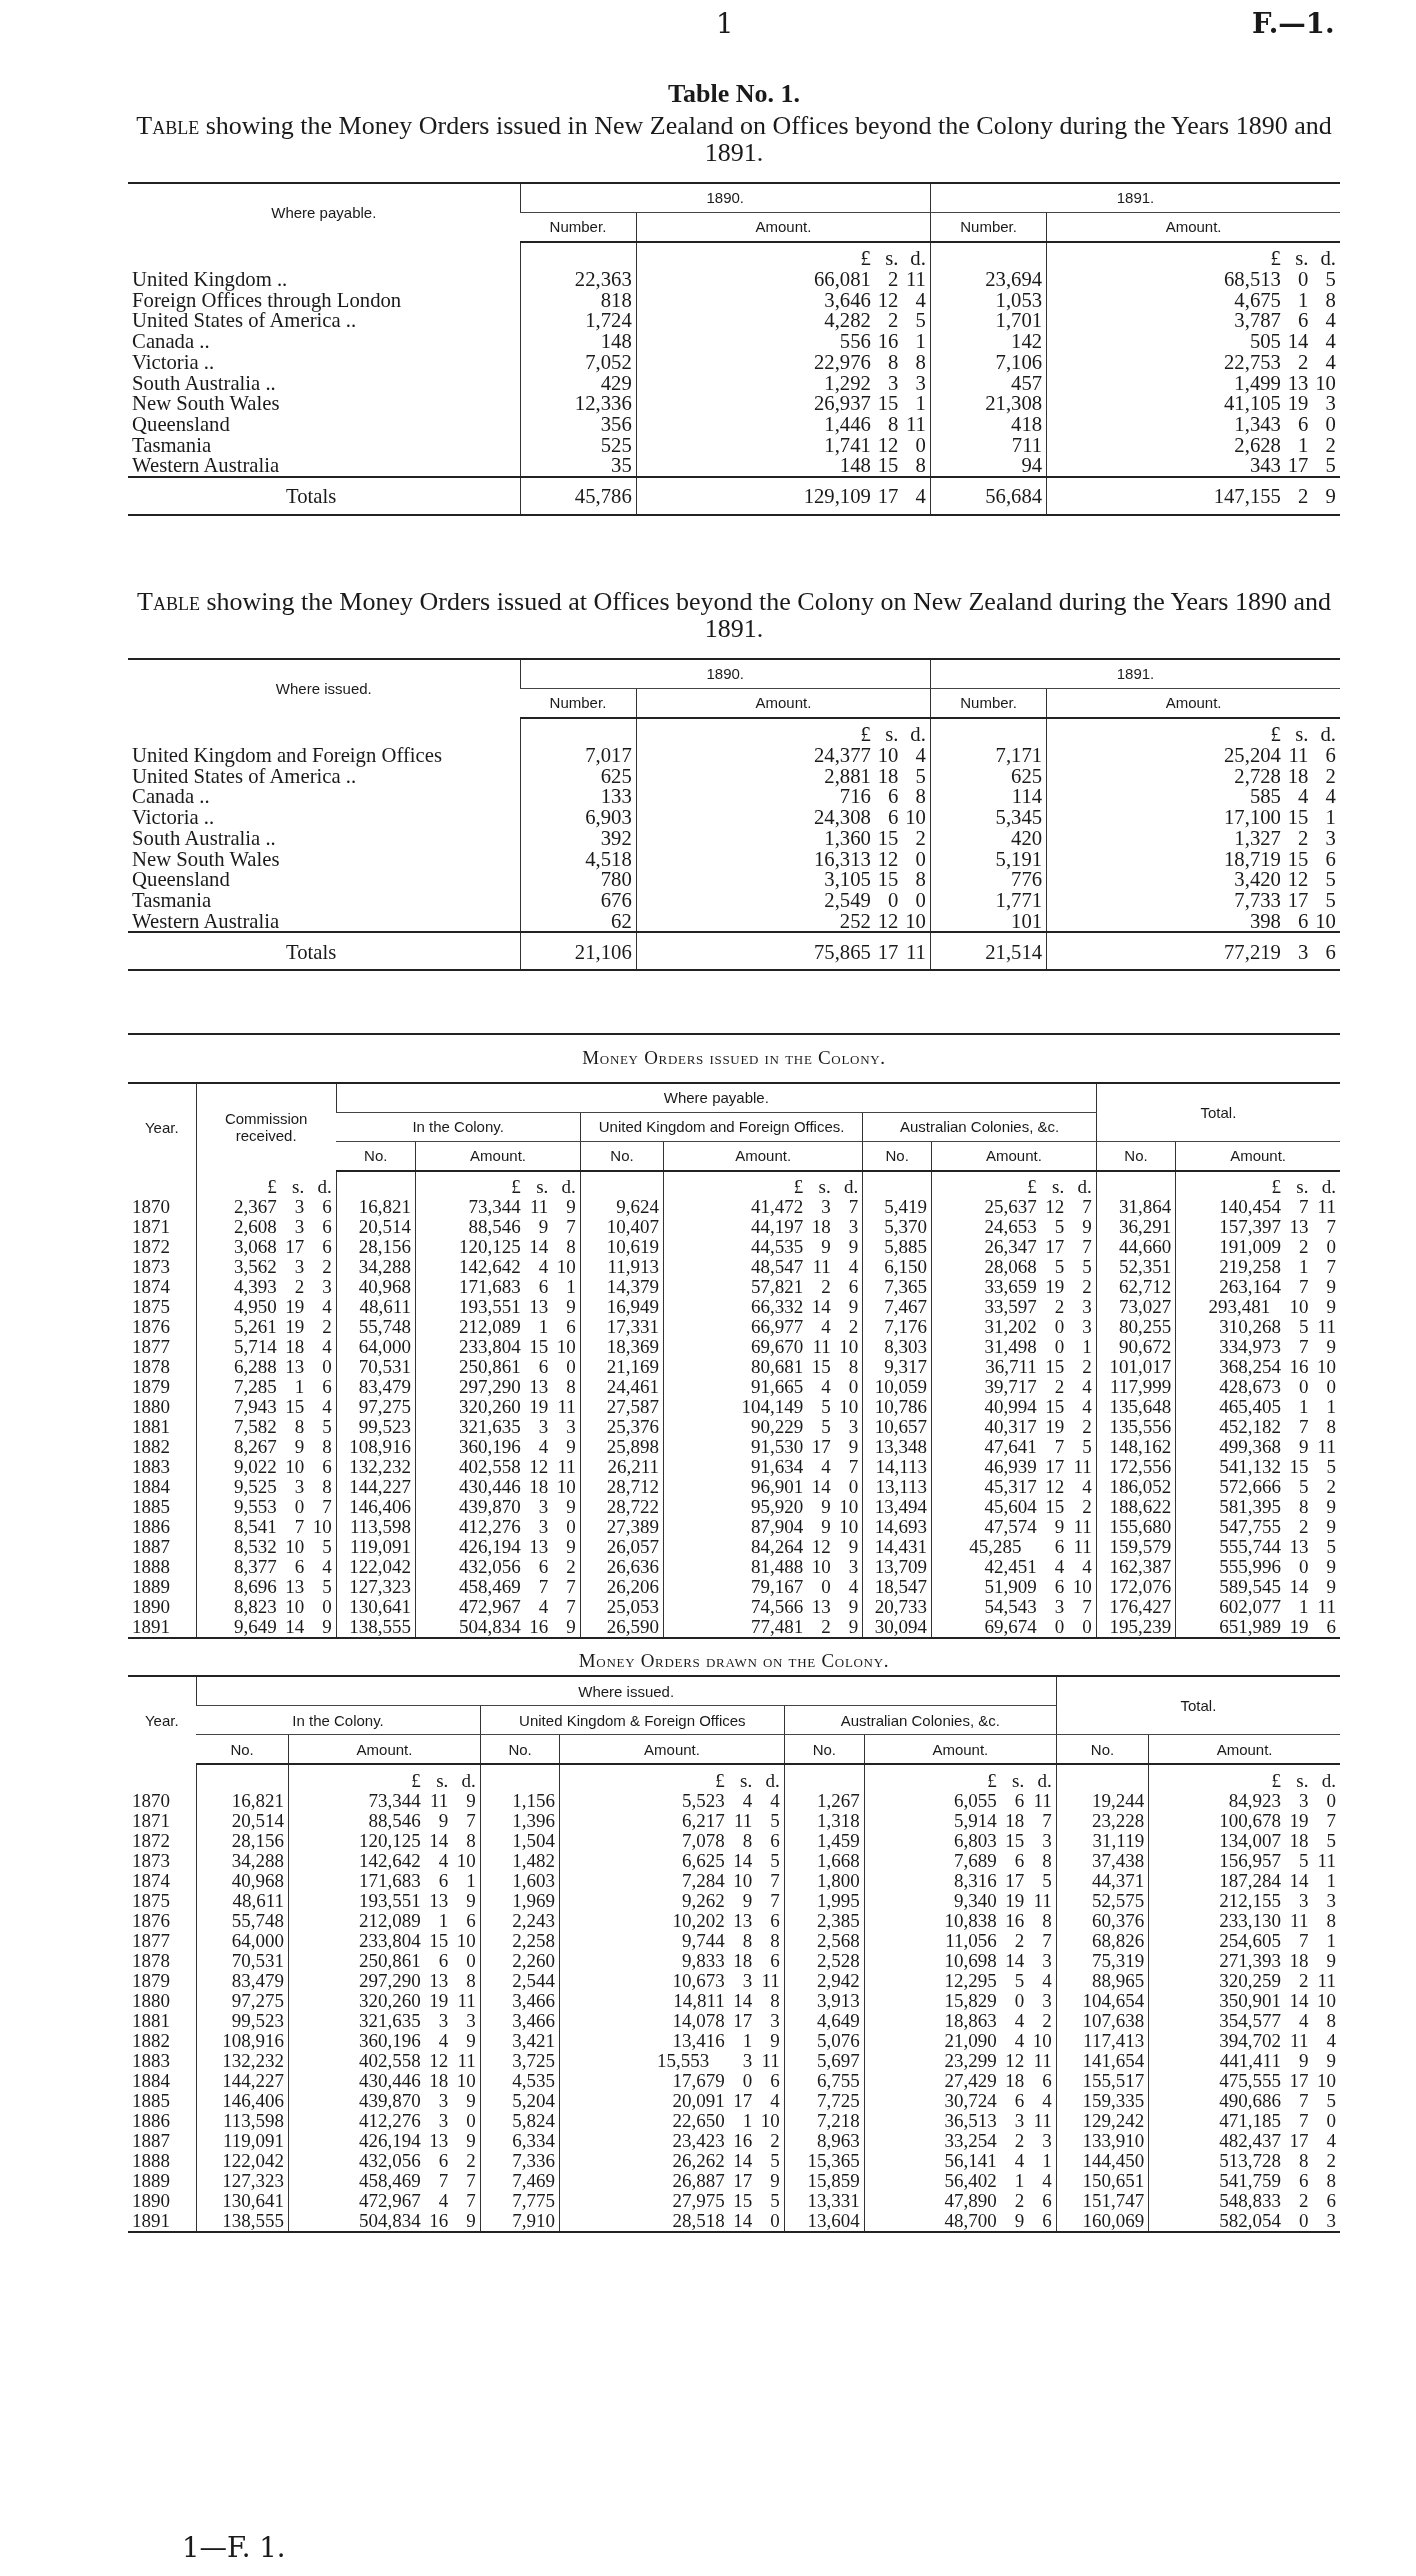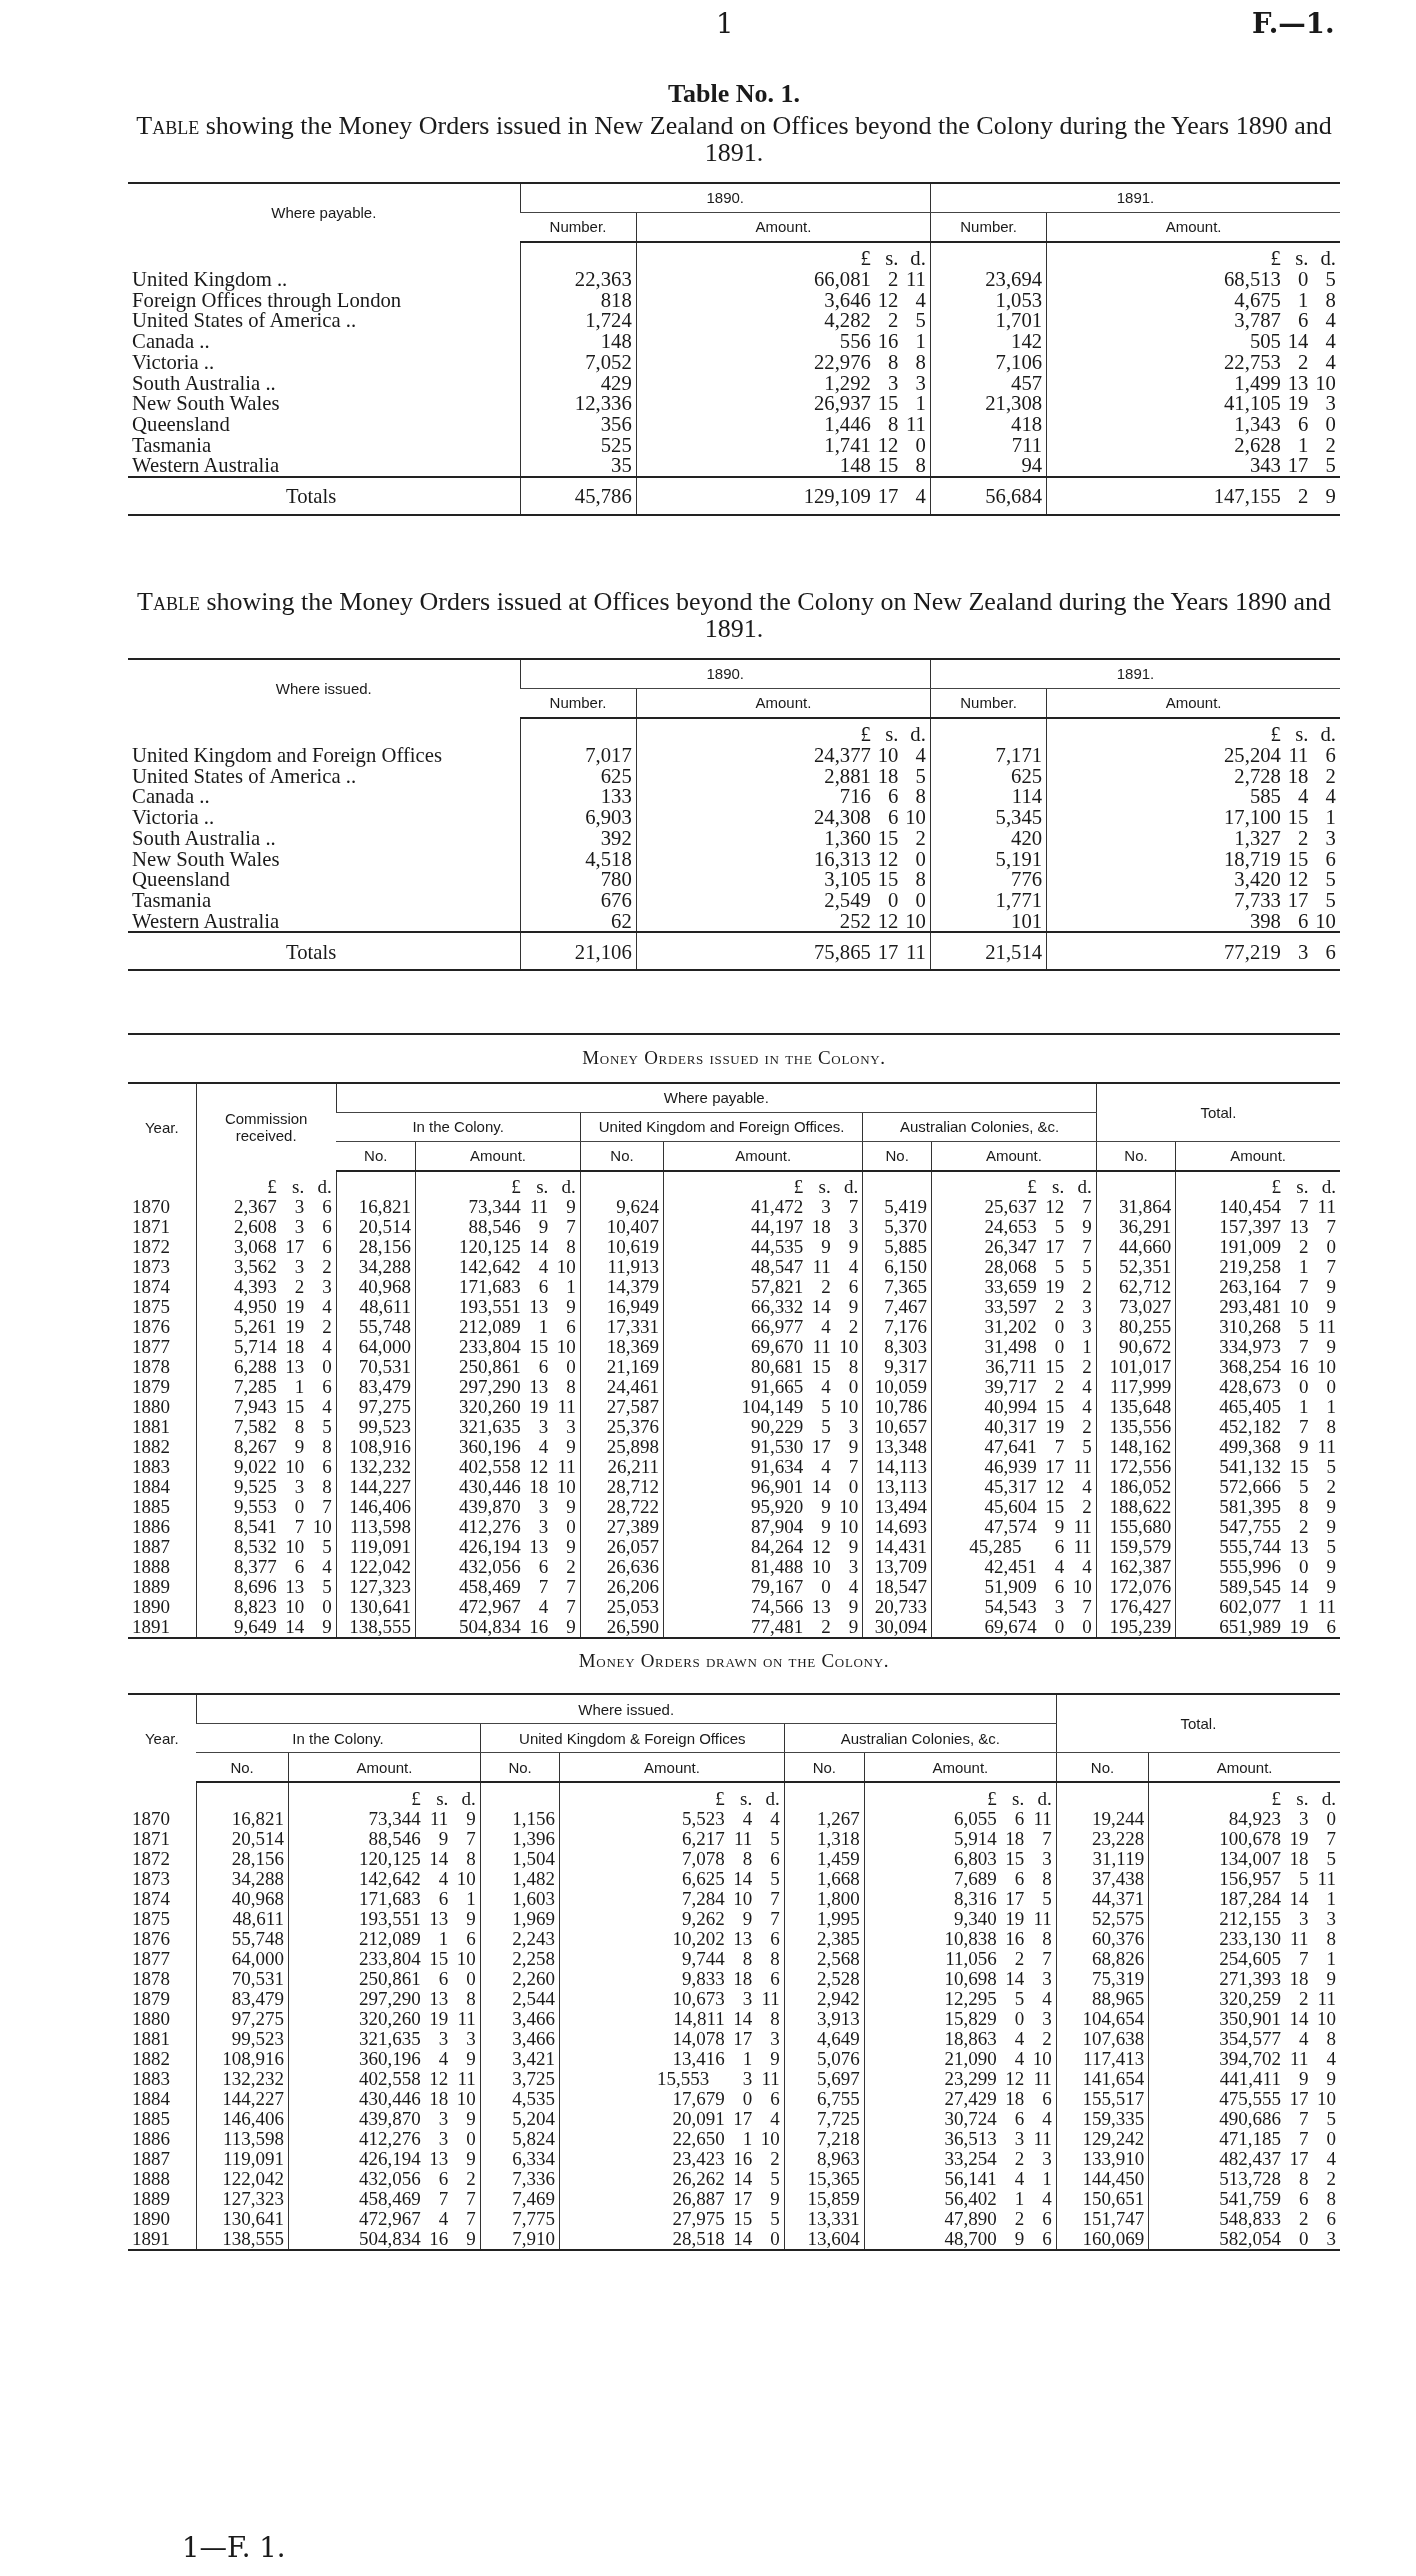--- a/index.html
+++ b/index.html
@@ -678,21 +678,21 @@
               <span class="d">9</span>
             </span></td>
           <td class="num">7,467</td>
           <td class="num"><span class="amt">
               <span class="l" style="width: 83px;">33,597</span>
               <span class="s">2</span>
               <span class="d">3</span>
             </span></td>
           <td class="num">73,027</td>
           <td class="num"><span class="amt">
-              <span class="l" style="width: 83px;">293,481</span>
+              <span class="l" style="width: 83px; text-align: center;">293,481</span>
               <span class="s">10</span>
               <span class="d">9</span>
             </span></td>
         </tr>
         <tr>
           <td class="label">1876</td>
           <td class="num"><span class="amt">
               <span class="l" style="width: 76px;">5,261</span>
               <span class="s">19</span>
               <span class="d">2</span>
@@ -1197,21 +1197,21 @@
             </span></td>
           <td class="num">195,239</td>
           <td class="num"><span class="amt">
               <span class="l" style="width: 83px;">651,989</span>
               <span class="s">19</span>
               <span class="d">6</span>
             </span></td>
         </tr>
       </tbody>
     </table>
-  <div style="padding:11px 0 21px 0;">
+  <div style="padding:11px 0 3px 0;">
     <p class="section-title">Money Orders drawn on the Colony.</p>
   </div>
   <table class="t2" id="t2b">
       <thead>
         <tr>
           <th rowspan="3" style="width: 62px;">Year.</th>
           <th colspan="6" class="sub-rule">Where issued.</th>
           <th colspan="2" rowspan="2" class="sub-rule">Total.</th>
         </tr>
         <tr>

